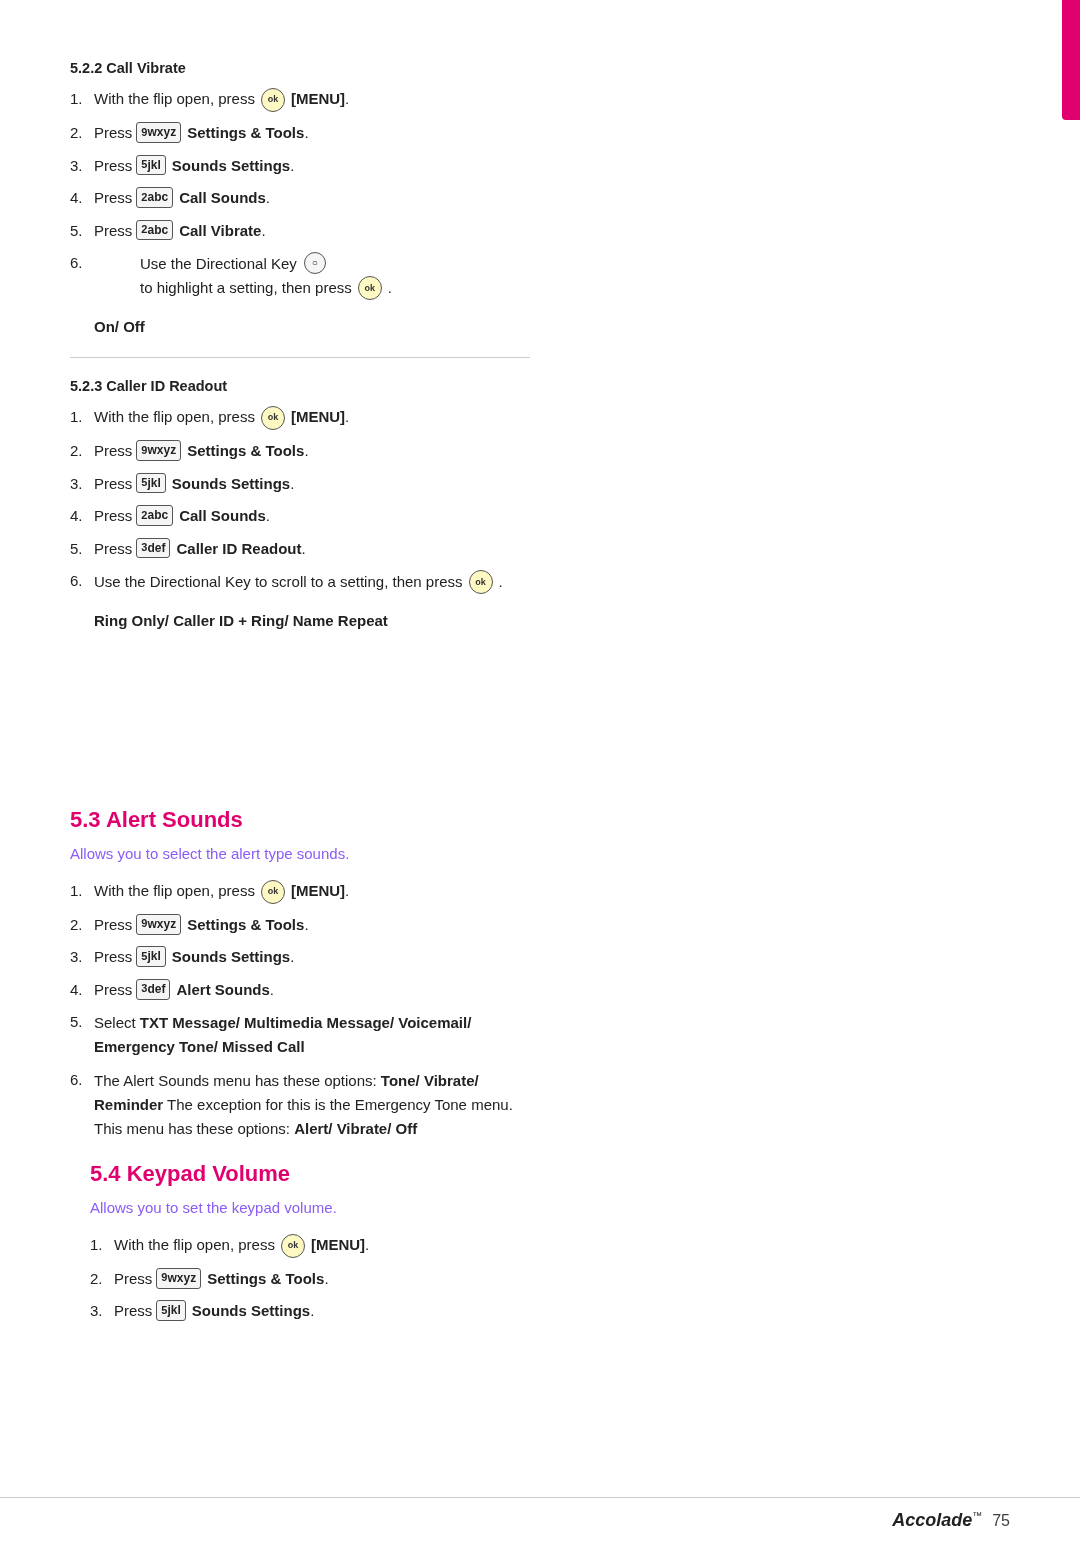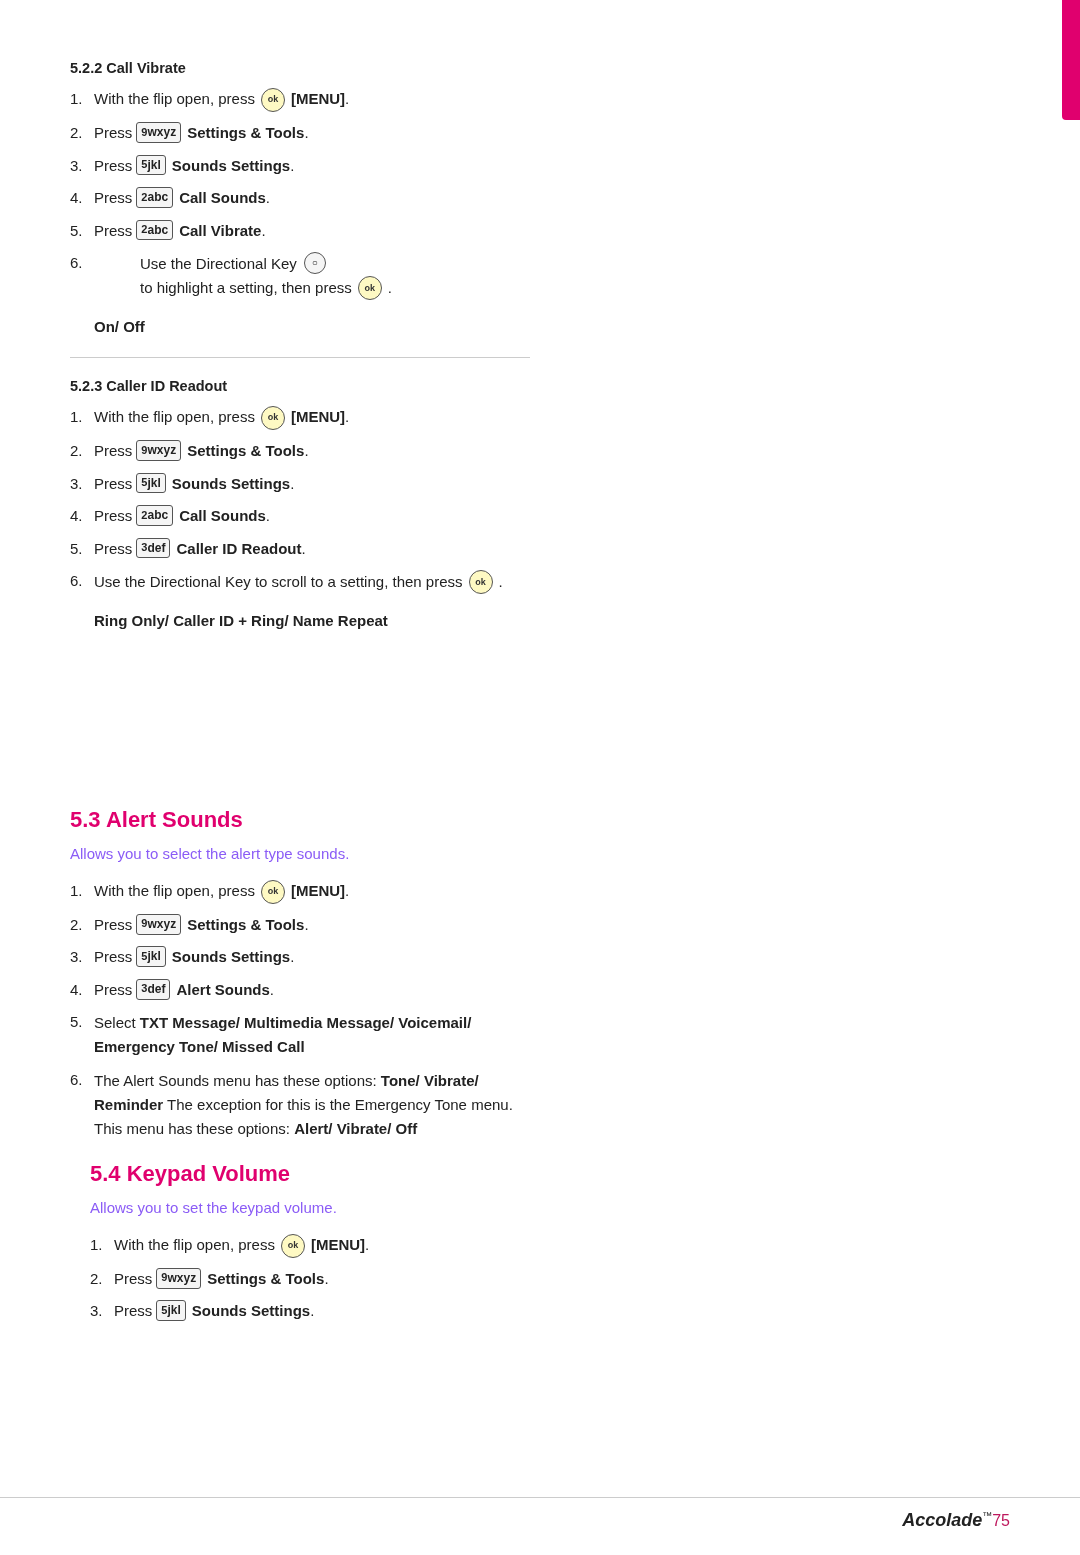--- a/index.html
+++ b/index.html
@@ -165,37 +165,38 @@
     }
 
     
     .footer {
       display: flex;
       flex-direction: row;
       justify-content: flex-end;
       align-items: center;
       padding: 12px 70px 24px 70px;
       border-top: 1px solid #ccc;
+      gap: 10px;
     }
 
     .footer-brand {
       font-size: 18px;
       font-weight: bold;
       color: #222;
       font-style: italic;
     }
 
     .footer-brand sup {
       font-size: 10px;
       font-weight: normal;
     }
 
     .footer-page {
       font-size: 16px;
-      color: #be185d;
+      color: #404040;
     }
   </style>
 </head>
 <body>
 
 <div class="page-container">
 
   <div class="accent-bar"></div>
 
   <div class="content-area">

